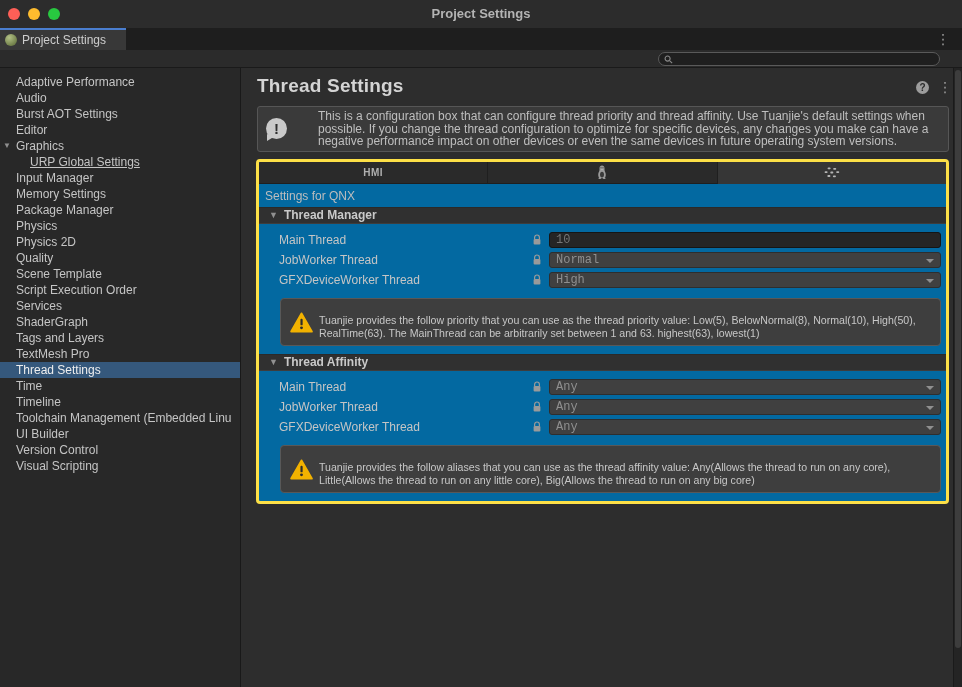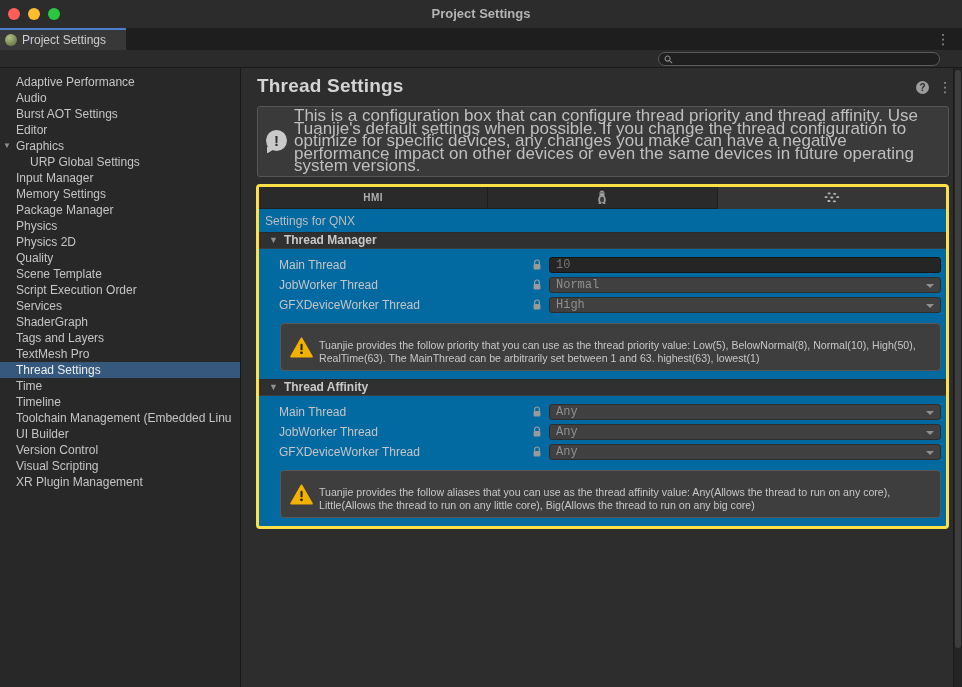--- a/index.html
+++ b/index.html
@@ -46,21 +46,21 @@
   .bodyrow { display:flex; height:636px; }
   .sidebar {
     width:241px; background:#282828; border-right:1px solid #191919;
     padding-top:6px; overflow:hidden; flex:none;
   }
   .si {
     height:16px; line-height:16px; font-size:12px; color:#c5c5c5;
     padding-left:16px; white-space:nowrap; overflow:hidden; cursor:default;
     position:relative;
   }
-  .si.indent { padding-left:30px; }
+  .si.indent { padding-left:30px;text-decoration:underline; }
   .si.selected { background:#35587c; color:#eeeeee; }
   .si .fold {
     position:absolute; left:3px; top:0; font-size:8px; color:#8f8f8f; line-height:16px;
   }
   .si .si-label { display:inline; }
   
   .main { position:relative; flex:1; background:#2d2d2d; }
   .main-header { position:relative; padding:7px 16px 0 16px; }
   .main-title { font-size:19px; font-weight:bold; color:#d4d4d4; letter-spacing:0.2px; }
   .header-icons { position:absolute; right:10px; top:12px; display:flex; align-items:center; gap:9px; }
@@ -77,21 +77,21 @@
   .info-icon {
     position:absolute; left:8px; top:50%; margin-top:-11px;
     width:21px; height:21px; border-radius:50%; background:#c9c9c9;
     color:#2e2e2e; font-weight:bold; font-size:15px; text-align:center; line-height:21px;
   }
   .info-icon::after {
     content:""; position:absolute; left:1px; bottom:-2px;
     width:7px; height:7px; background:#c9c9c9;
     clip-path:polygon(0 100%, 0 0, 100% 40%);
   }
-  .infobox .txt { font-size:17px; line-height:12.6px; color:#bfbfbf; }
+  .infobox .txt { font-size:12px; line-height:12.6px; color:#bfbfbf;margin-left:24px; }
   
   .groupbox {
     margin:7px 13px 0 15px; background:#0369a1;
     border:3px solid #fde047; border-radius:4px; overflow:hidden;
   }
   .platform-tabs { display:flex; height:22px; }
   .ptab {
     flex:1; display:flex; align-items:center; justify-content:center;
     background:#2a2a2a; border-bottom:1px solid #1f1f1f; border-right:1px solid #1f1f1f;
     cursor:default;
@@ -195,21 +195,20 @@
       <div class="si">ShaderGraph</div>
       <div class="si">Tags and Layers</div>
       <div class="si">TextMesh Pro</div>
       <div class="si selected">Thread Settings</div>
       <div class="si">Time</div>
       <div class="si">Timeline</div>
       <div class="si">Toolchain Management (Embedded Linu</div>
       <div class="si">UI Builder</div>
       <div class="si">Version Control</div>
       <div class="si">Visual Scripting</div>
-      <div class="si">XR Plugin Management</div>
     </div>
 
     <div class="main">
       <div class="main-header">
         <div class="main-title">Thread Settings</div>
         <div class="header-icons">
           <div class="help-circle">?</div>
           <span class="kebab">⋮</span>
         </div>
       </div>

